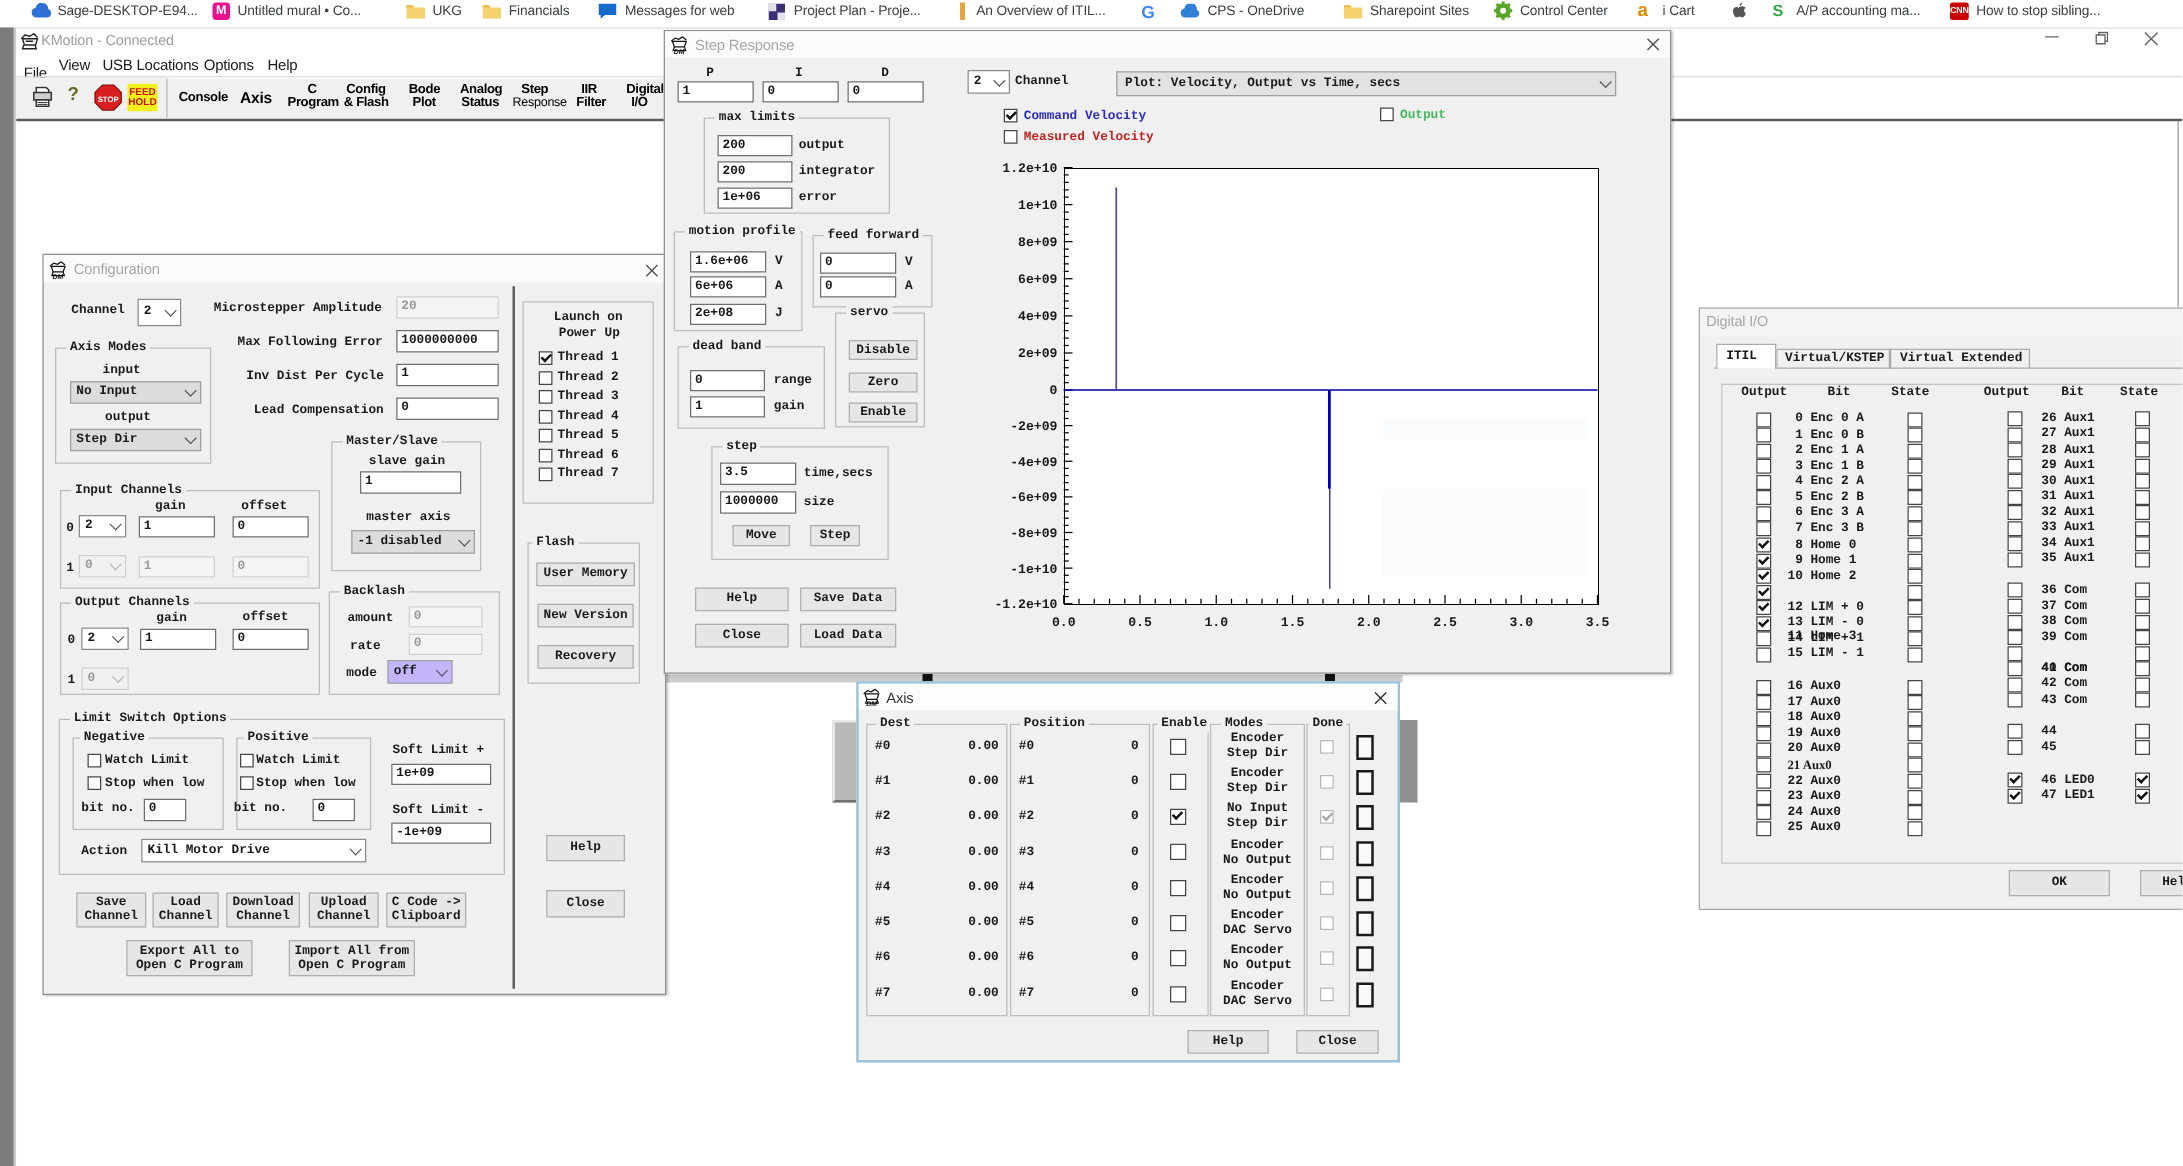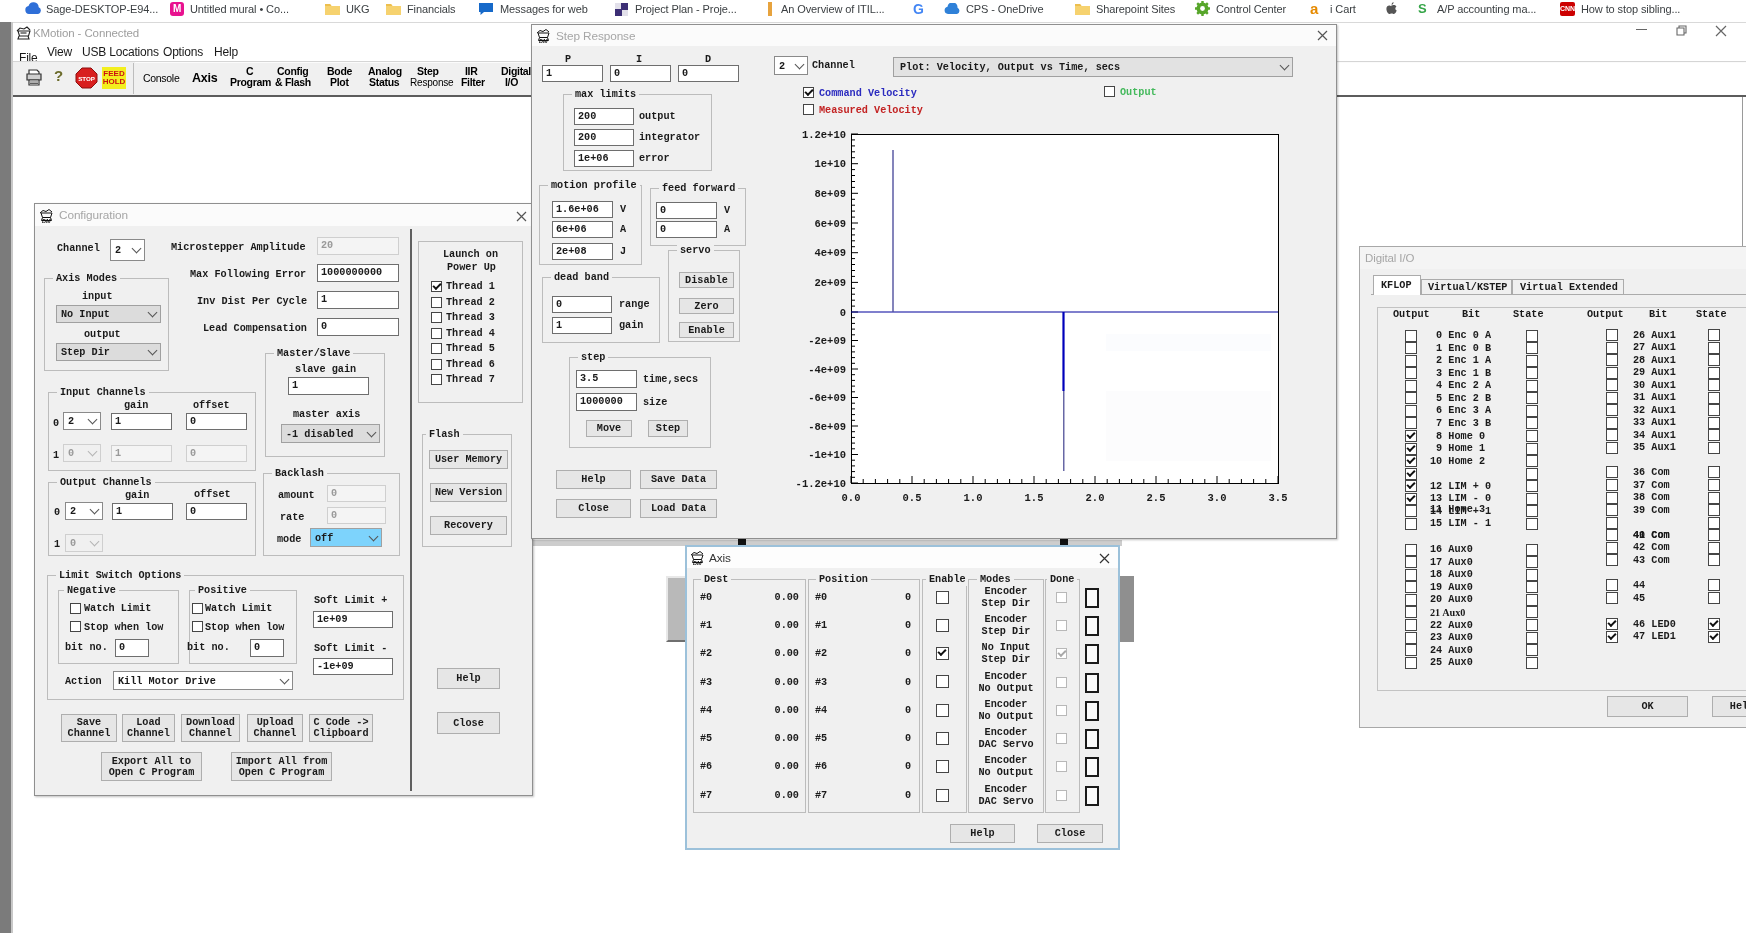--- a/index.html
+++ b/index.html
@@ -126,21 +126,21 @@
     <span class="abs" style="left:41px;top:5px;font-size:15px;font-weight:bold;color:#6b6b2a;">?</span>
 
     <svg class="abs" style="left:62px;top:5px;" width="23" height="22" viewBox="0 0 23 22">
         <polygon points="7,1 16,1 22,7 22,15 16,21 7,21 1,15 1,7" fill="#d81e1e" stroke="#8c0f0f" stroke-width="1"></polygon>
         <text x="11.5" y="14.3" font-family="Liberation Sans" font-size="6.2" font-weight="bold" fill="#fff" text-anchor="middle">STOP</text>
       </svg>
 
     <div class="abs" style="left:89px;top:5px;width:24px;height:22px;background:#f3ef1f;color:#cb1111;font-size:8px;font-weight:bold;line-height:8px;text-align:center;padding-top:3px;font-family:'Liberation Sans';">FEED<br>HOLD</div>
     <div class="abs" style="left:120px;top:1px;width:1px;height:31px;background:#dadada;border-right:1px solid #bdbdbd;"></div>
     <div class="abs" style="left:122px;top:0px;width:1611px;height:33px;border-top:1px solid #fbfbfb;"></div>
-    <span class="abs" style="left:130px;top:10px;font-size:10.5px;font-weight:normal;letter-spacing:-0.3px;">Console</span>
+    <span class="abs" style="left:130px;top:10px;font-size:10.5px;font-weight:bold;letter-spacing:-0.3px;">Console</span>
     <span class="abs" style="left:179px;top:9px;font-size:12.5px;font-weight:bold;letter-spacing:-0.2px;">Axis</span>
     <span class="abs" style="left:233px;top:3px;font-size:10.5px;font-weight:bold;letter-spacing:-0.3px;">C</span>
     <span class="abs" style="left:217px;top:14px;font-size:10.5px;font-weight:bold;letter-spacing:-0.3px;">Program</span>
     <span class="abs" style="left:264px;top:3px;font-size:10.5px;font-weight:bold;letter-spacing:-0.3px;">Config</span>
     <span class="abs" style="left:262px;top:14px;font-size:10.5px;font-weight:bold;letter-spacing:-0.3px;">&amp; Flash</span>
     <span class="abs" style="left:314px;top:3px;font-size:10.5px;font-weight:bold;letter-spacing:-0.3px;">Bode</span>
     <span class="abs" style="left:317px;top:14px;font-size:10.5px;font-weight:bold;letter-spacing:-0.3px;">Plot</span>
     <span class="abs" style="left:355px;top:3px;font-size:10.5px;font-weight:bold;letter-spacing:-0.3px;">Analog</span>
     <span class="abs" style="left:356px;top:14px;font-size:10.5px;font-weight:bold;letter-spacing:-0.3px;">Status</span>
     <span class="abs" style="left:404px;top:3px;font-size:10.5px;font-weight:bold;letter-spacing:-0.3px;">Step</span>
@@ -247,21 +247,21 @@
       <span class="ar"></span>
     </div>
   <div class="abs gb" style="left:228px;top:269px;width:137px;height:83px;">
       <span class="gl">Backlash</span>
     </div>
   <span class="abs mono" style="left:243px;top:286px;">amount</span>
   <div class="abs tb tbd" style="left:292px;top:281px;width:59px;height:17px;">0</div>
   <span class="abs mono" style="left:245px;top:308px;">rate</span>
   <div class="abs tb tbd" style="left:292px;top:303px;width:59px;height:17px;">0</div>
   <span class="abs mono" style="left:242px;top:330px;">mode</span>
-  <div class="combo" style="left:275px;top:324px;width:72px;height:19px;background:#7dd3fc;border-color:#a0a0a0;">
+  <div class="combo" style="left:275px;top:324px;width:52px;height:19px;background:#c4b5fd;border-color:#a0a0a0;">
       <span class="cv">off</span>
       <span class="ar"></span>
     </div>
   <div class="abs gb" style="left:23px;top:386px;width:121px;height:74px;">
       <span class="gl" style="left:5px;">Negative</span>
     </div>
   <div class="abs gb" style="left:12px;top:371px;width:357px;height:125px;">
       <span class="gl">Limit Switch Options</span>
     </div>
   <span class="cb" style="left:35px;top:399px;"></span>
@@ -637,21 +637,21 @@
     <div class="abs mono" style="left:281px;top:237px;width:76px;text-align:center;line-height:12px;">Encoder<br>DAC Servo</div>
     <span class="cb cbg" style="left:369px;top:243px;"></span>
     <div class="abs" style="left:398px;top:239px;width:14px;height:20px;border:2px solid #1a1a1a;background:#fafafa;"></div>
   <div class="btn abs" style="left:263px;top:277px;width:65px;height:19px;">Help</div>
   <div class="btn abs" style="left:350px;top:277px;width:66px;height:19px;">Close</div>
 </div>
 <div class="abs" id="diowin" style="left:1359px;top:246px;width:391px;height:482px;background:#f0f0f0;border:1px solid #a8a8a8;overflow:hidden;">
   <div class="abs" style="left:0;top:0;width:389px;height:22px;background:#f4f4f4;"></div>
   <span class="abs ttext" style="left:5px;top:5px;font-size:11.5px;">Digital I/O</span>
   <div class="abs" style="left:13px;top:28px;width:48px;height:20px;background:#fff;border:1px solid #ababab;border-bottom:none;z-index:3;"></div>
-  <span class="abs mono" style="left:21px;top:33px;z-index:4;">KFLOP</span>
+  <span class="abs mono" style="left:21px;top:33px;z-index:4;">ITIL</span>
   <div class="abs" style="left:61px;top:32px;width:91px;height:16px;background:#f0f0f0;border:1px solid #ababab;border-bottom:none;"></div>
   <span class="abs mono" style="left:68px;top:35px;">Virtual/KSTEP</span>
   <div class="abs" style="left:152px;top:32px;width:112px;height:16px;background:#f0f0f0;border:1px solid #ababab;border-bottom:none;"></div>
   <span class="abs mono" style="left:160px;top:35px;">Virtual Extended</span>
   <div class="abs" style="left:11px;top:47px;width:380px;height:1px;background:#ababab;"></div>
   <div class="abs" style="left:17px;top:60px;width:374px;height:384px;border:1px solid #c3c3c3;border-right:none;"></div>
   <span class="abs mono" style="left:33px;top:62px;">Output</span>
     <span class="abs mono" style="left:102px;top:62px;">Bit</span>
     <span class="abs mono" style="left:153px;top:62px;">State</span>
     <span class="abs mono" style="left:227px;top:62px;">Output</span>

